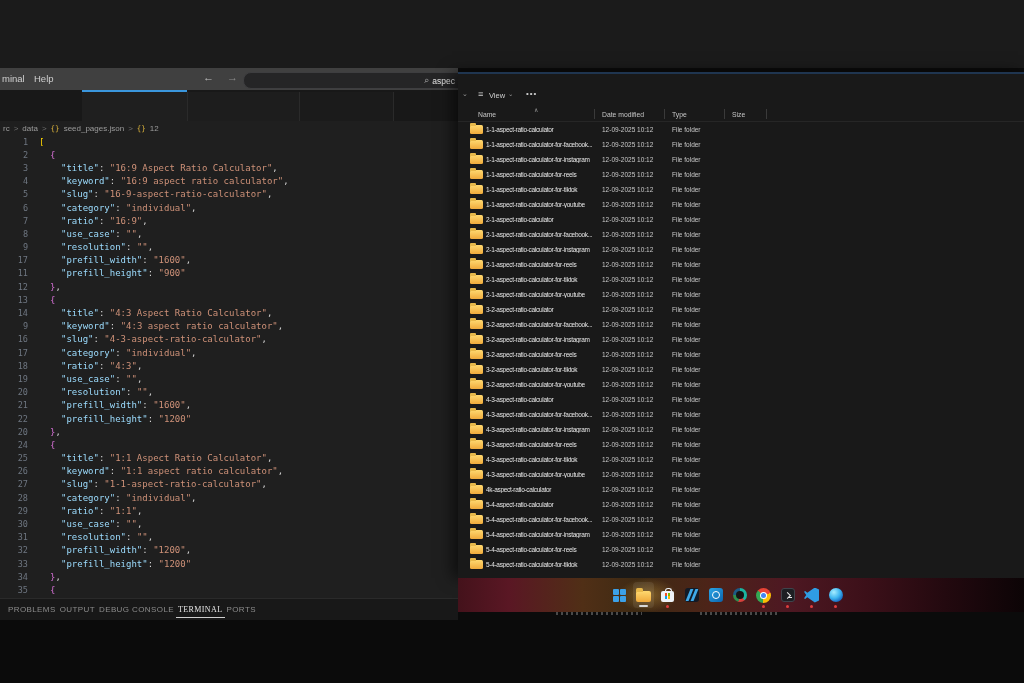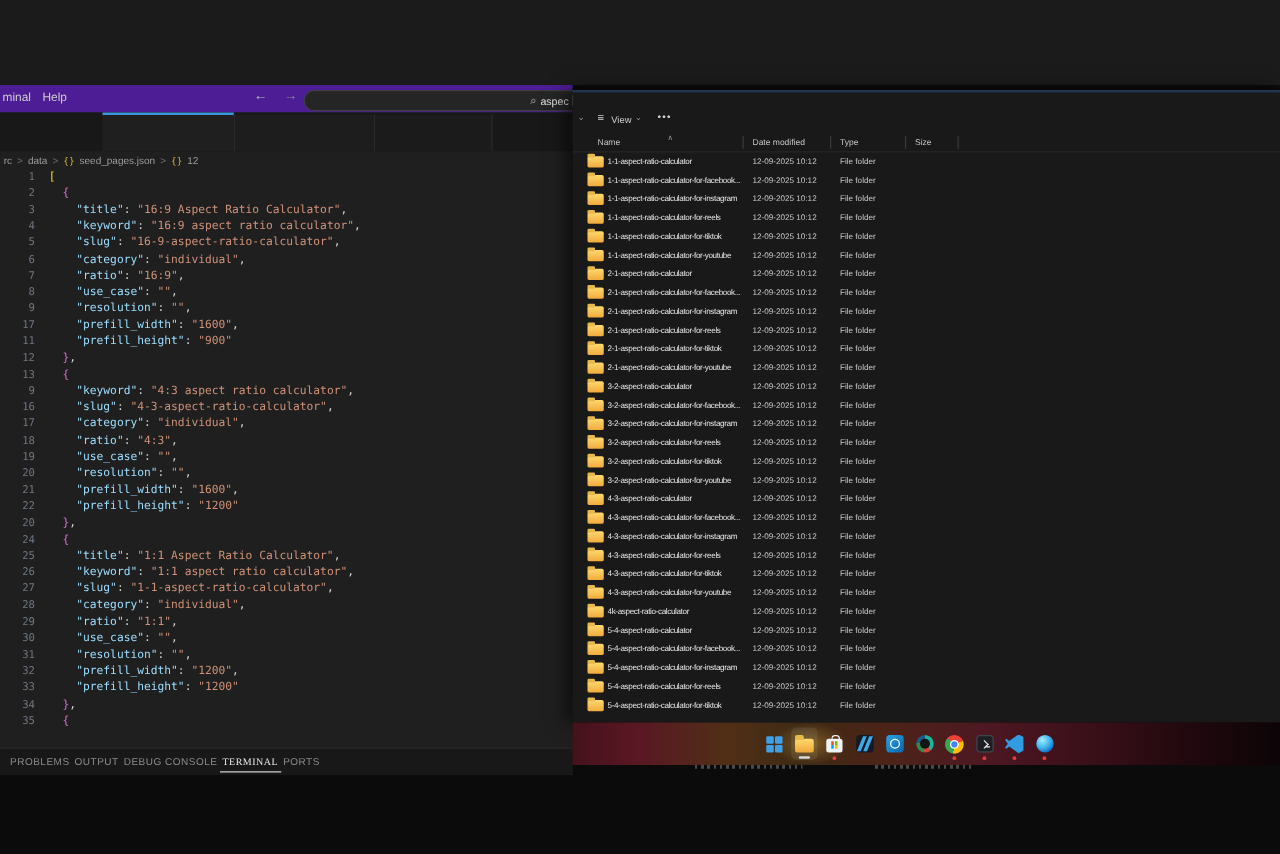--- a/index.html
+++ b/index.html
@@ -1,21 +1,21 @@
 <!DOCTYPE html>
 <html><head>
 <meta charset="utf-8">
 <style>
   html,body{margin:0;padding:0;background:#0b0b0b;}
   .screen{position:relative;width:1024px;height:683px;overflow:hidden;background:#0b0b0b;font-family:"Liberation Sans",sans-serif;}
   .top-strip{position:absolute;left:0;top:0;width:1024px;height:68px;background:#1b1b1b;}
 
   
   .vscode{position:absolute;left:0;top:68px;width:458px;height:552px;background:#1f1f1f;}
-  .menubar{position:absolute;left:0;top:0;width:100%;height:22px;background:#4c1d95;}
+  .menubar{position:absolute;left:0;top:0;width:100%;height:22px;background:#404040;}
   .menu-item{position:absolute;top:5px;font-size:9.5px;color:#cfcfcf;}
   .mi-0{left:2px;} .mi-1{left:34px;}
   .nav-arrow{position:absolute;top:3px;font-size:11px;color:#c0c0c0;}
   .na-back{left:203px;} .na-fwd{left:227px;color:#8d8d8d;}
   .searchbox{position:absolute;left:243px;top:4px;width:215px;height:15px;background:#252526;border:1px solid #3e3e40;border-radius:8px;display:flex;align-items:center;justify-content:flex-end;padding-right:8px;gap:3px;}
   .search-glyph{font-size:9px;color:#bdbdbd;line-height:1;}
   .search-text{font-size:8.5px;color:#e2e2e2;}
   .caret{width:1px;height:9px;background:#dedede;}
 
   .tabstrip{position:absolute;left:0;top:22px;width:100%;height:31px;background:#181818;}
@@ -176,20 +176,24 @@
         </div>
         <div class="line">
           <span class="ln">12</span>
           <span class="codetxt" style="padding-left: 11px;"><span class="tk-b2">}</span><span class="tk-p">,</span></span>
         </div>
         <div class="line">
           <span class="ln">13</span>
           <span class="codetxt" style="padding-left: 11px;"><span class="tk-b2">{</span></span>
         </div>
         <div class="line">
+          <span class="ln">14</span>
+          <span class="codetxt" style="padding-left: 22px;"><span class="tk-k">"title"</span><span class="tk-p">: </span><span class="tk-s">"4:3 Aspect Ratio Calculator"</span><span class="tk-p">,</span></span>
+        </div>
+        <div class="line">
           <span class="ln">9</span>
           <span class="codetxt" style="padding-left: 22px;"><span class="tk-k">"keyword"</span><span class="tk-p">: </span><span class="tk-s">"4:3 aspect ratio calculator"</span><span class="tk-p">,</span></span>
         </div>
         <div class="line">
           <span class="ln">16</span>
           <span class="codetxt" style="padding-left: 22px;"><span class="tk-k">"slug"</span><span class="tk-p">: </span><span class="tk-s">"4-3-aspect-ratio-calculator"</span><span class="tk-p">,</span></span>
         </div>
         <div class="line">
           <span class="ln">17</span>
           <span class="codetxt" style="padding-left: 22px;"><span class="tk-k">"category"</span><span class="tk-p">: </span><span class="tk-s">"individual"</span><span class="tk-p">,</span></span>

